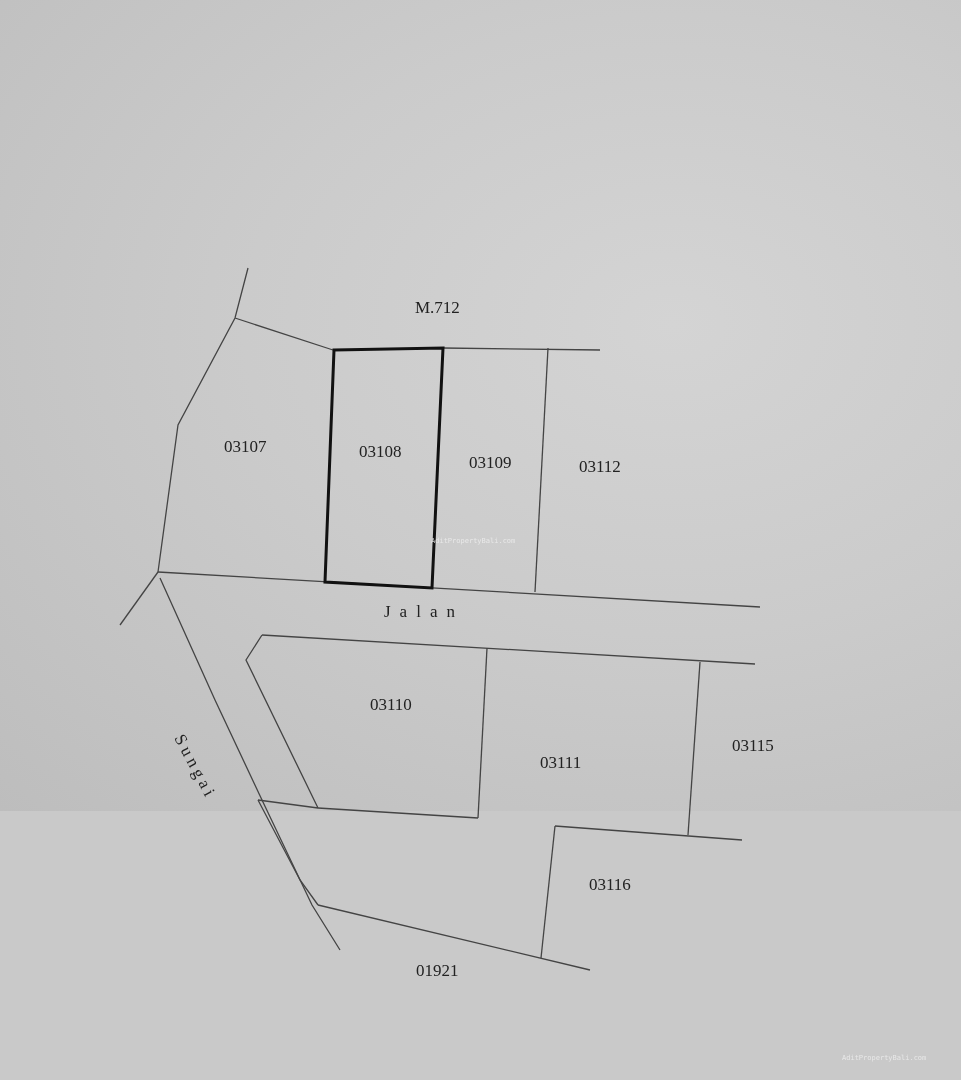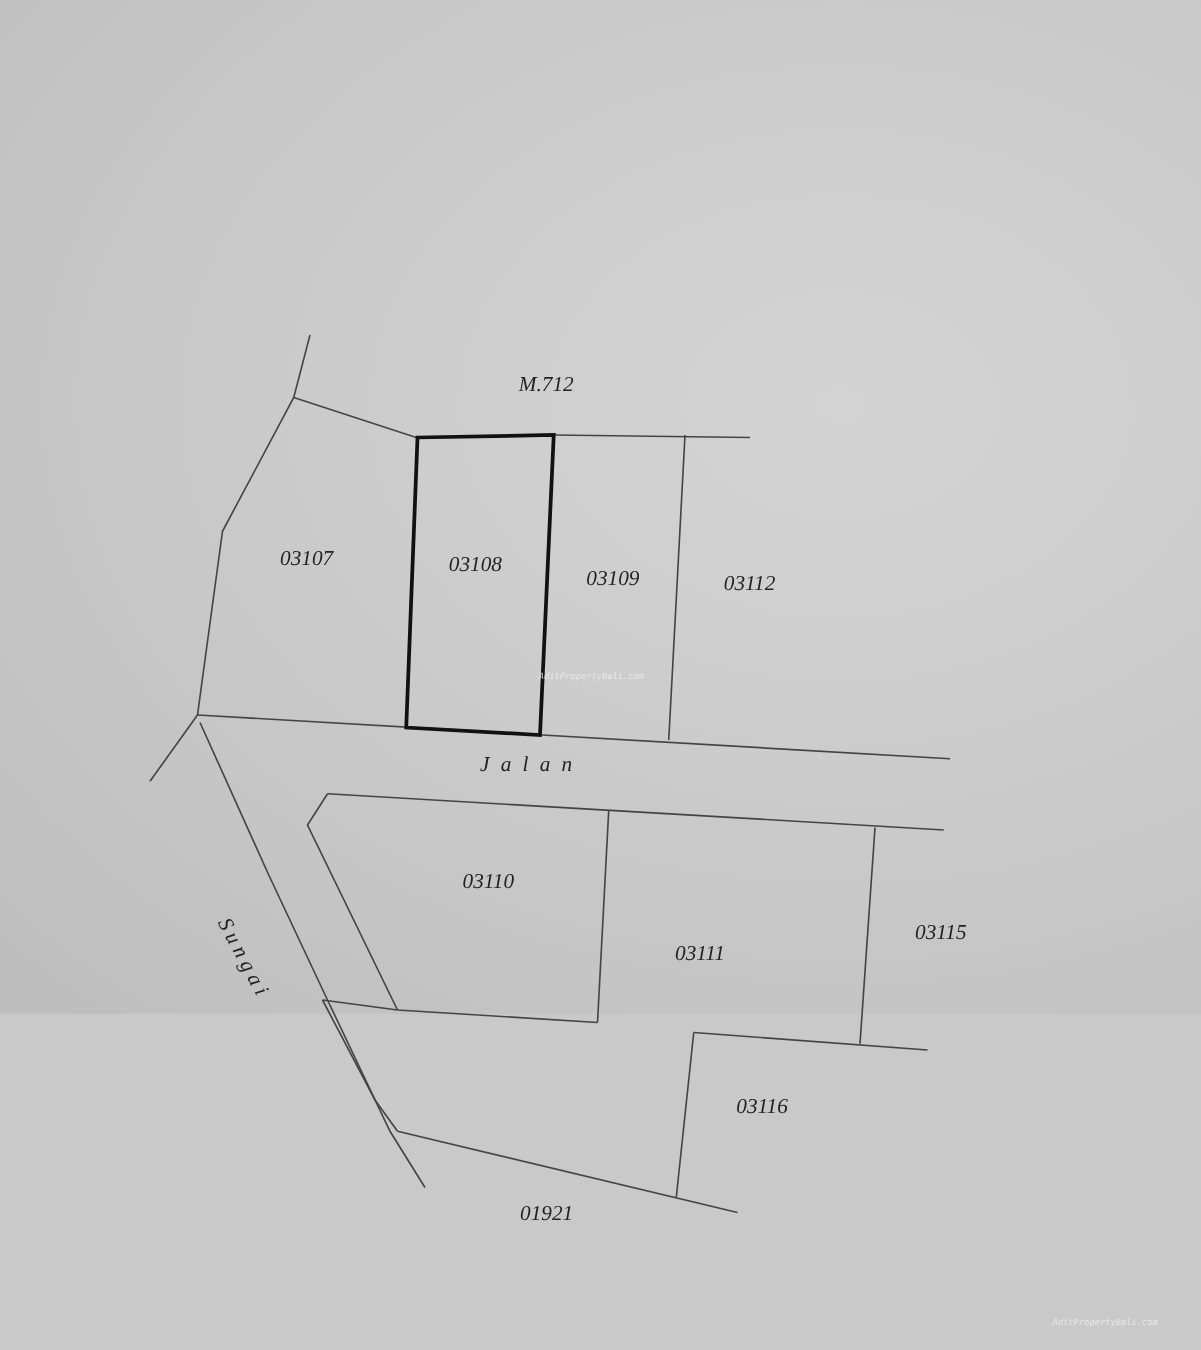--- a/index.html
+++ b/index.html
@@ -1,18 +1,18 @@
 <!DOCTYPE html>
 <html><head>
 <meta charset="utf-8">
 <style>
   html,body{margin:0;padding:0;}
   body{width:961px;height:1080px;overflow:hidden;background:#c9c9c9;}
   #page{position:relative;width:961px;height:811px;
-    background:radial-gradient(ellipse at 70% 40%, #d4d4d4 0%, #cbcbcb 45%, #bdbdbd 100%);font-style:italic;}
+    background:radial-gradient(ellipse at 70% 40%, #d4d4d4 0%, #cbcbcb 45%, #bdbdbd 100%);}
   svg{position:absolute;left:0;top:0;}
   .lbl{font-family:"Liberation Serif",serif;font-size:17px;fill:#222;}
   .wm{font-family:"DejaVu Sans Mono",monospace;font-size:7px;fill:#eeeeee;opacity:.85;}
 </style>
 </head>
 <body>
 
 <div id="page">
 <svg width="961" height="1080" viewBox="0 0 961 1080">
   <g stroke="#444" stroke-width="1.3" fill="none">

